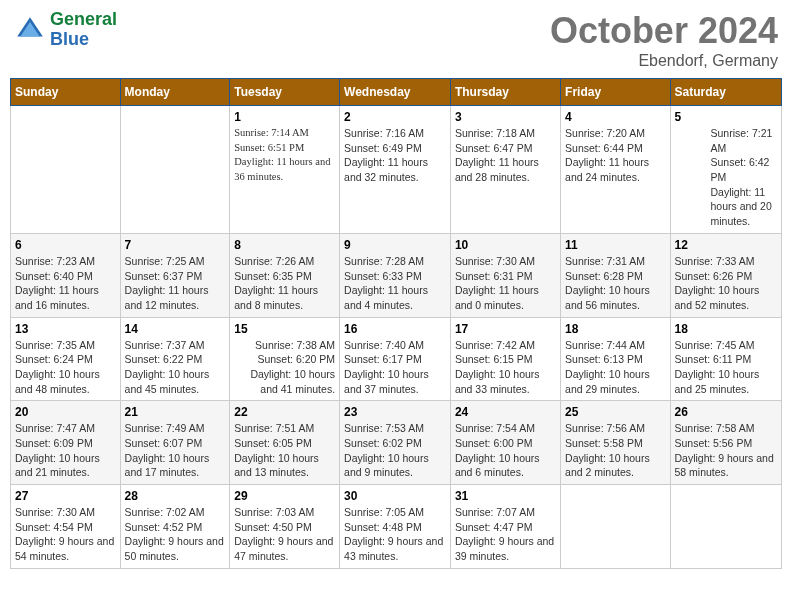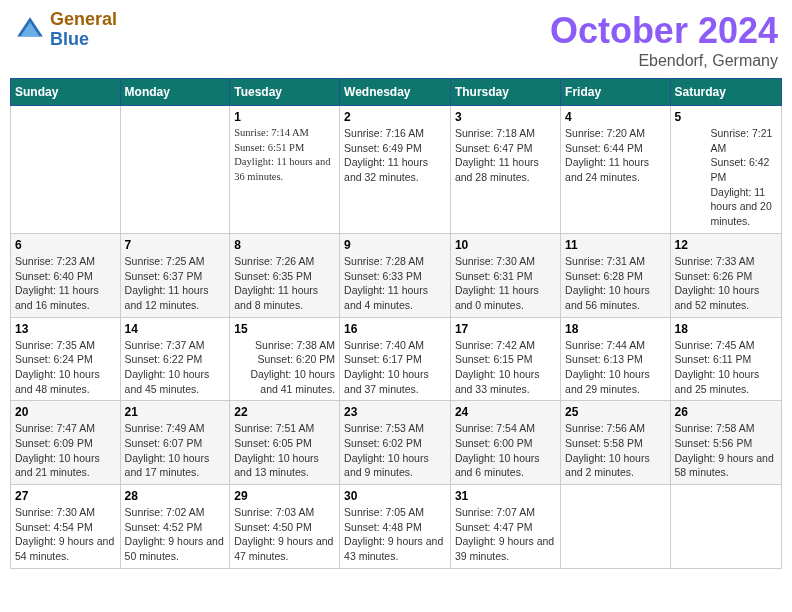--- a/index.html
+++ b/index.html
@@ -22,45 +22,45 @@
       align-items: center;
       gap: 4px;
     }
     .logo-text {
       display: flex;
       flex-direction: column;
       font-size: 18px;
       font-weight: bold;
       line-height: 1.1;
     }
-    .logo-general { color: #a16207; }
+    .logo-general { color: #15803d; }
     .logo-blue { color: #2a6db5; }
     .logo-icon {
       width: 32px;
       height: 32px;
     }
     .title-area {
       text-align: right;
     }
     .month-title {
       font-size: 36px;
       font-weight: bold;
-      color: #8b5cf6;
+      color: #737373;
     }
     .location {
       font-size: 16px;
       color: #555;
     }
     table {
       width: 100%;
       border-collapse: collapse;
       font-size: 11px;
     }
     thead tr {
-      background-color: #0f766e;
+      background-color: #a16207;
       color: white;
     }
     thead th {
       padding: 6px 4px;
       text-align: left;
       font-size: 12px;
       font-weight: bold;
       border: 1px solid #1e5494;
     }
     tbody td {

